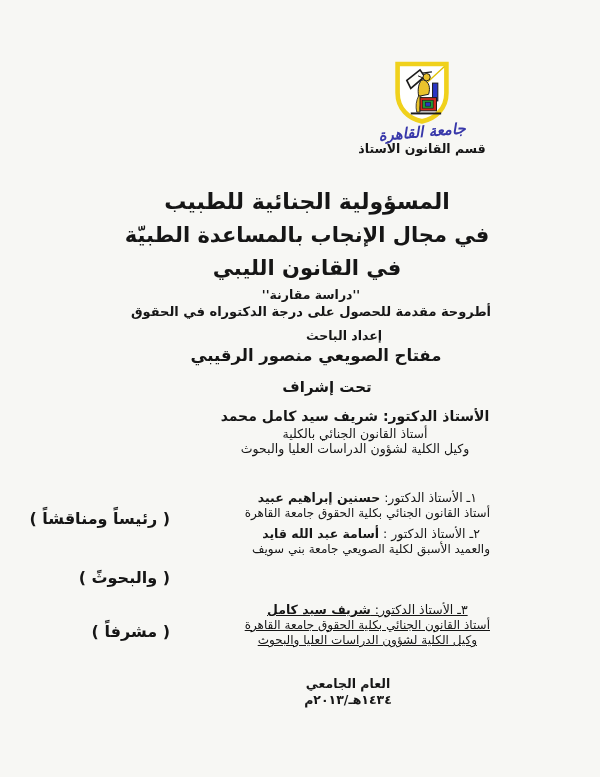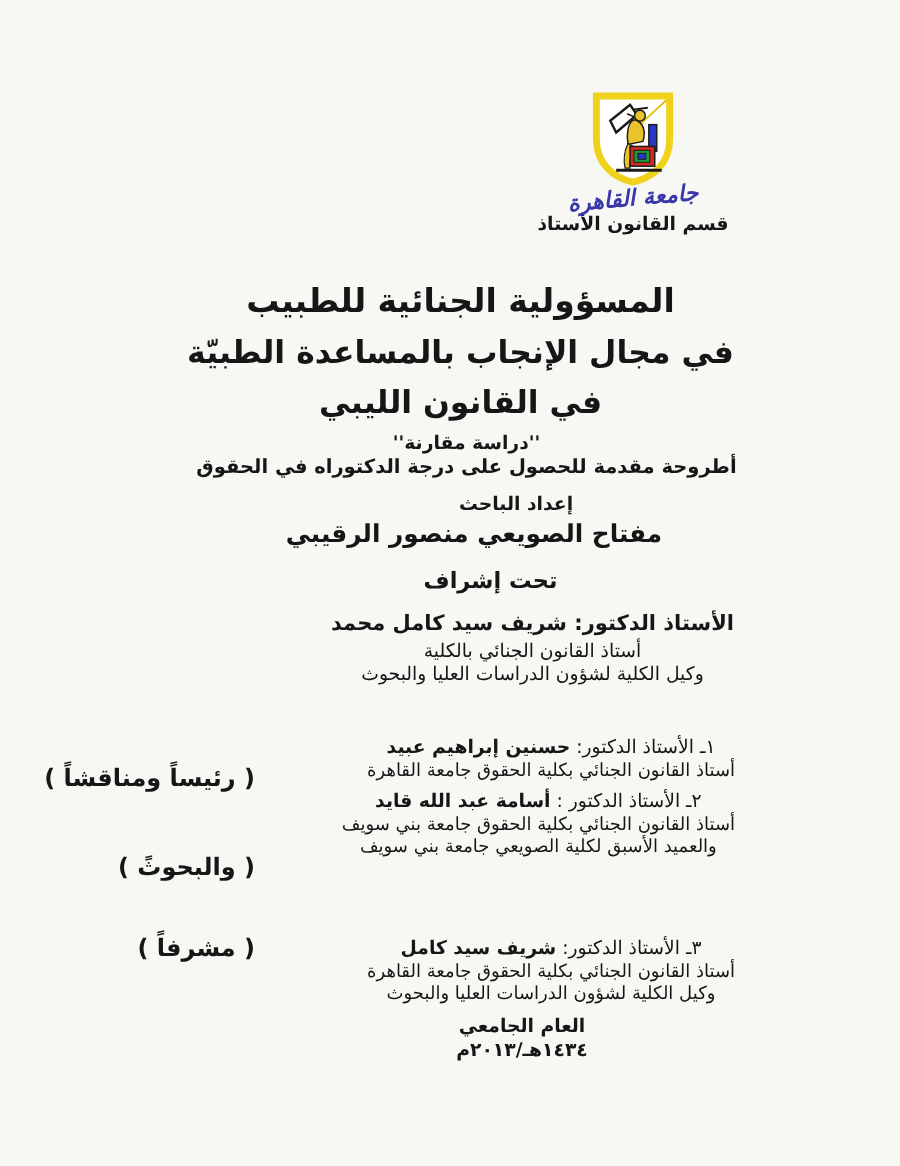--- a/index.html
+++ b/index.html
@@ -50,21 +50,21 @@
   .supervisor-name{font-size:14px;font-weight:bold;line-height:19px;}
   .supervisor-title{font-size:12.5px;line-height:15px;}
 
   
   .committee-heading{top:468px;right:95px;font-size:13.5px;font-weight:bold;}
   .member{right:110px;text-align:center;font-size:12px;line-height:15.5px;}
   .member .l1{font-size:12.5px;}
   .member .name{font-weight:bold;}
   .m1{top:490px;}
   .m2{top:526px;}
-  .m3{top:624px;}
+  .m3{top:602px;text-decoration:underline;}
   .role{position:absolute;right:430px;font-size:16px;font-weight:bold;white-space:nowrap;}
   .r1{top:509px;}
   .r2{top:568px;}
   .r3{top:622px;}
 
   
   .footer-block{top:676px;left:48px;width:600px;font-size:12.5px;font-weight:bold;line-height:16px;}
 </style>
 </head>
 <body>
@@ -114,21 +114,20 @@
 
 
   <div class="abs member m1">
     <div class="l1"><span>١ـ الأستاذ الدكتور: </span><span class="name">حسنين إبراهيم عبيد</span></div>
     <div>أستاذ القانون الجنائي بكلية الحقوق جامعة القاهرة</div>
   </div>
   <div class="role r1">( رئيساً ومناقشاً )</div>
 
   <div class="abs member m2">
     <div class="l1"><span>٢ـ الأستاذ الدكتور : </span><span class="name">أسامة عبد الله قايد</span></div>
-    <div>أستاذ القانون الجنائي بكلية الحقوق جامعة بني سويف</div>
     <div>والعميد الأسبق لكلية الصويعي جامعة بني سويف</div>
   </div>
   <div class="role r2">( والبحوثً )</div>
 
   <div class="abs member m3">
     <div class="l1"><span>٣ـ الأستاذ الدكتور: </span><span class="name">شريف سيد كامل</span></div>
     <div>أستاذ القانون الجنائي بكلية الحقوق جامعة القاهرة</div>
     <div>وكيل الكلية لشؤون الدراسات العليا والبحوث</div>
   </div>
   <div class="role r3">( مشرفاً )</div>

